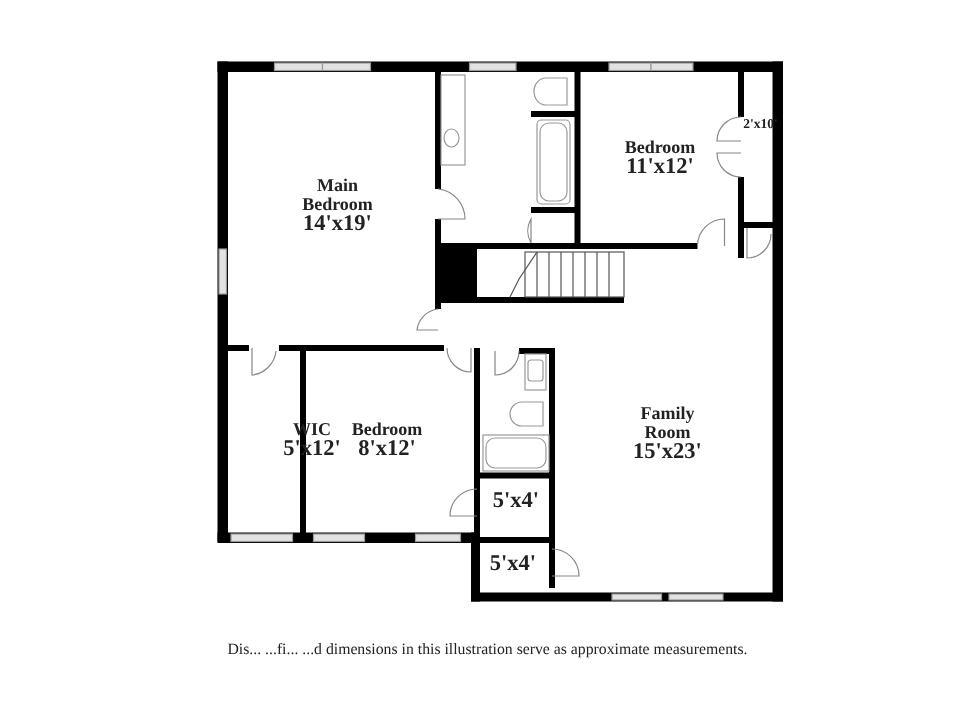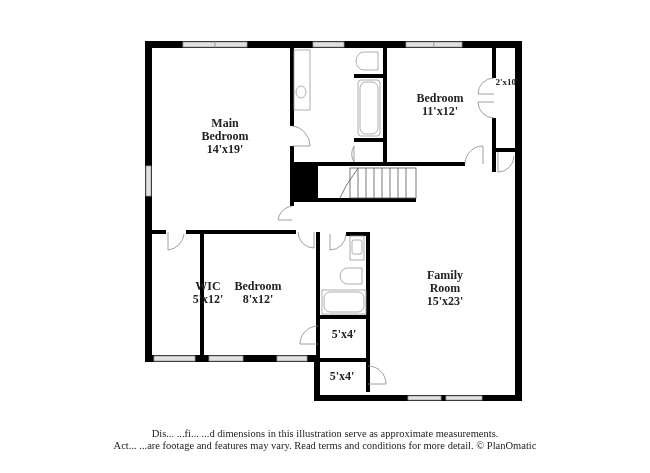--- a/index.html
+++ b/index.html
@@ -1,21 +1,21 @@
 <!DOCTYPE html>
 <html><head>
 <meta charset="utf-8">
 <style>
   html, body { margin: 0; padding: 0; background: #ffffff; }
   body { width: 650px; height: 473px; position: relative; overflow: hidden; font-family: "DejaVu Serif", "Liberation Serif", serif; }
   #plan { position: absolute; left: 0; top: 0; }
   .lbl { position: absolute; text-align: center; font-family: "Liberation Serif", "DejaVu Serif", serif; font-weight: bold; color: #222; line-height: 13px; }
   .lbl span { display: block; }
   .room-name { font-size: 12px; }
-  .room-dim { font-size: 12px; }
+  .room-dim { font-size: 15px; }
   .small { font-size: 9px; }
   .disclaimer { position: absolute; left: 0; width: 650px; top: 428px; text-align: center; font-family: "Liberation Serif", "DejaVu Serif", serif; font-size: 10.5px; color: #222; line-height: 12px; }
   .disclaimer span { display: block; }
 </style>
 </head>
 <body>
 
 <svg id="plan" width="650" height="473" viewBox="0 0 650 473" xmlns="http://www.w3.org/2000/svg">
   <g fill="#000">
 
@@ -175,14 +175,13 @@
 </div>
 
 <div class="lbl" style="left:405px; top:269px; width:80px;">
   <span class="room-name">Family</span>
   <span class="room-name">Room</span>
   <span class="room-dim">15'x23'</span>
 </div>
 
 <div class="disclaimer">
   <span>Dis...  ...fi...  ...d dimensions in this illustration serve as approximate measurements.</span>
-  <span>Act...  ...are footage and features may vary. Read terms and conditions for more detail. © PlanOmatic</span>
 </div>
 
 </body></html>

